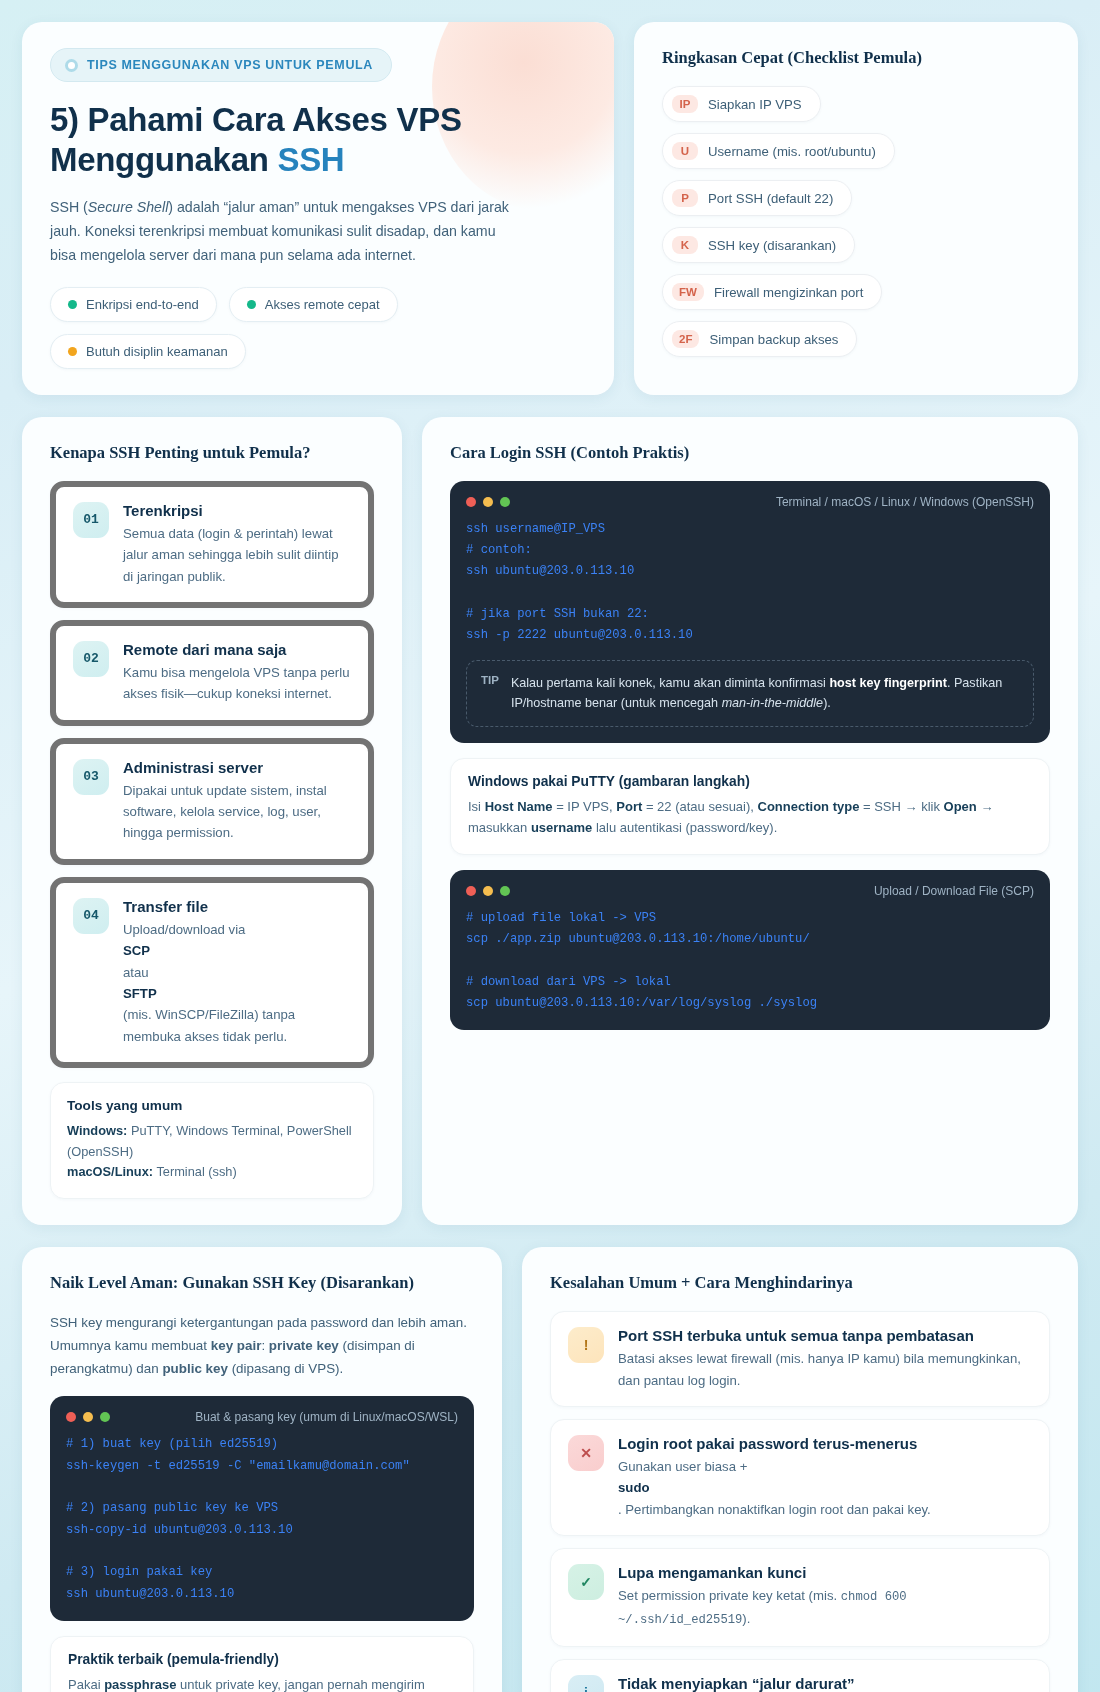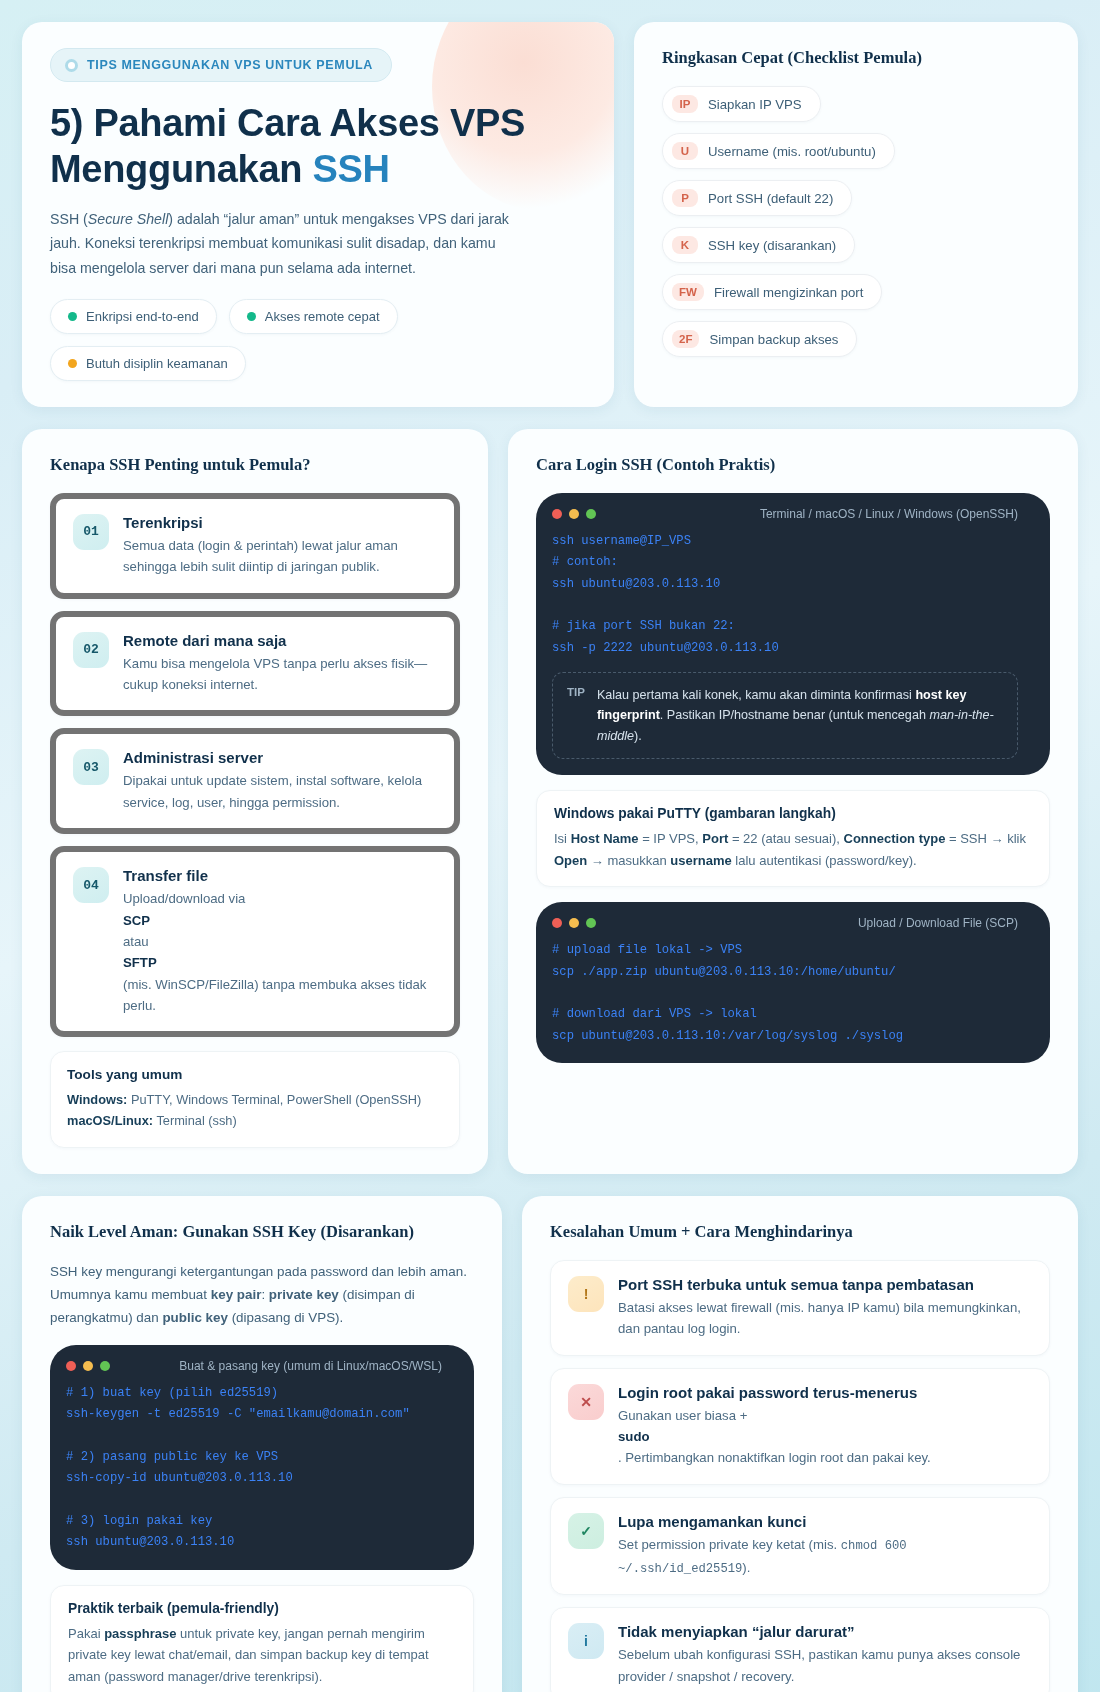--- a/index.html
+++ b/index.html
@@ -38,21 +38,21 @@
     background: #e6f4f8; border: 1px solid #d3e9f0;
     border-radius: 999px; padding: 9px 18px 9px 14px;
     font-size: 12.5px; font-weight: bold; letter-spacing: 0.65px;
     color: #2b87bd; position: relative; z-index: 2;
   }
   .badge-dot {
     width: 13px; height: 13px; border-radius: 50%;
     background: #ffffff; border: 3px solid #aedbe9; flex: none;
   }
   h1.hero-title {
-    font-size: 38px; line-height: 1.22; font-weight: bold;
+    font-size: 33px; line-height: 1.22; font-weight: bold;
     color: #10304b; margin: 18px 0 14px 0; letter-spacing: -0.3px;
     position: relative; z-index: 2;
   }
   h1.hero-title .accent { color: #2683bd; }
   p.hero-desc {
     font-size: 14.2px; line-height: 1.72; color: #41627a;
     max-width: 470px; position: relative; z-index: 2;
   }
   .chip-row { display: flex; gap: 12px; margin-top: 19px; flex-wrap: wrap; position: relative; z-index: 2; }
   .chip {
@@ -106,21 +106,21 @@
     flex: 1; background: #ffffff; border: 1px solid #eef3f5;
     border-radius: 14px; padding: 15px 16px;
     box-shadow: 0 1px 3px rgba(20,70,100,0.035);
   }
   .mini-card h4 { font-size: 13.6px; color: #10304b; margin-bottom: 8px; }
   .mini-card p { font-size: 12.8px; line-height: 1.62; color: #4d6c84; }
   .mini-card b { color: #163e58; }
 
   
   .terminal {
-    background: #1e2a38; border-radius: 26px; padding: 14px 32px 16px 16px;
+    background: #1e2a38; border-radius: 14px; padding: 14px 16px 16px 16px;
     margin-bottom: 15px;
     margin-top: 12px;
   }
   .term-bar { display: flex; align-items: center; margin-bottom: 10px; }
   .dots { display: flex; gap: 7px; }
   .dot { width: 10px; height: 10px; border-radius: 50%; }
   .d-red { background: #ef5f56; } .d-yel { background: #f5bd4f; } .d-grn { background: #62c554; }
   .term-label { margin-left: auto; font-size: 12px; color: #9fb3c4; }
   .term-code {
     font-family: "Liberation Mono", monospace;
@@ -225,21 +225,21 @@
         </span>
         <span class="check-item">
           <span class="check-key">2F</span>
           <span>Simpan backup akses</span>
         </span>
       </div>
     </div>
   </div>
 
   <div class="row">
-    <div class="card" style="width:466px;flex:none">
+    <div class="card" style="width:380px;flex:none">
       <h2 class="card-title">Kenapa SSH Penting untuk Pemula?</h2>
 
       <div class="num-item">
         <span class="num-badge">01</span>
         <div class="num-body">
           <h3>Terenkripsi</h3>
           <p>Semua data (login &amp; perintah) lewat jalur aman sehingga lebih sulit diintip di jaringan publik.</p>
         </div>
       </div>
 

